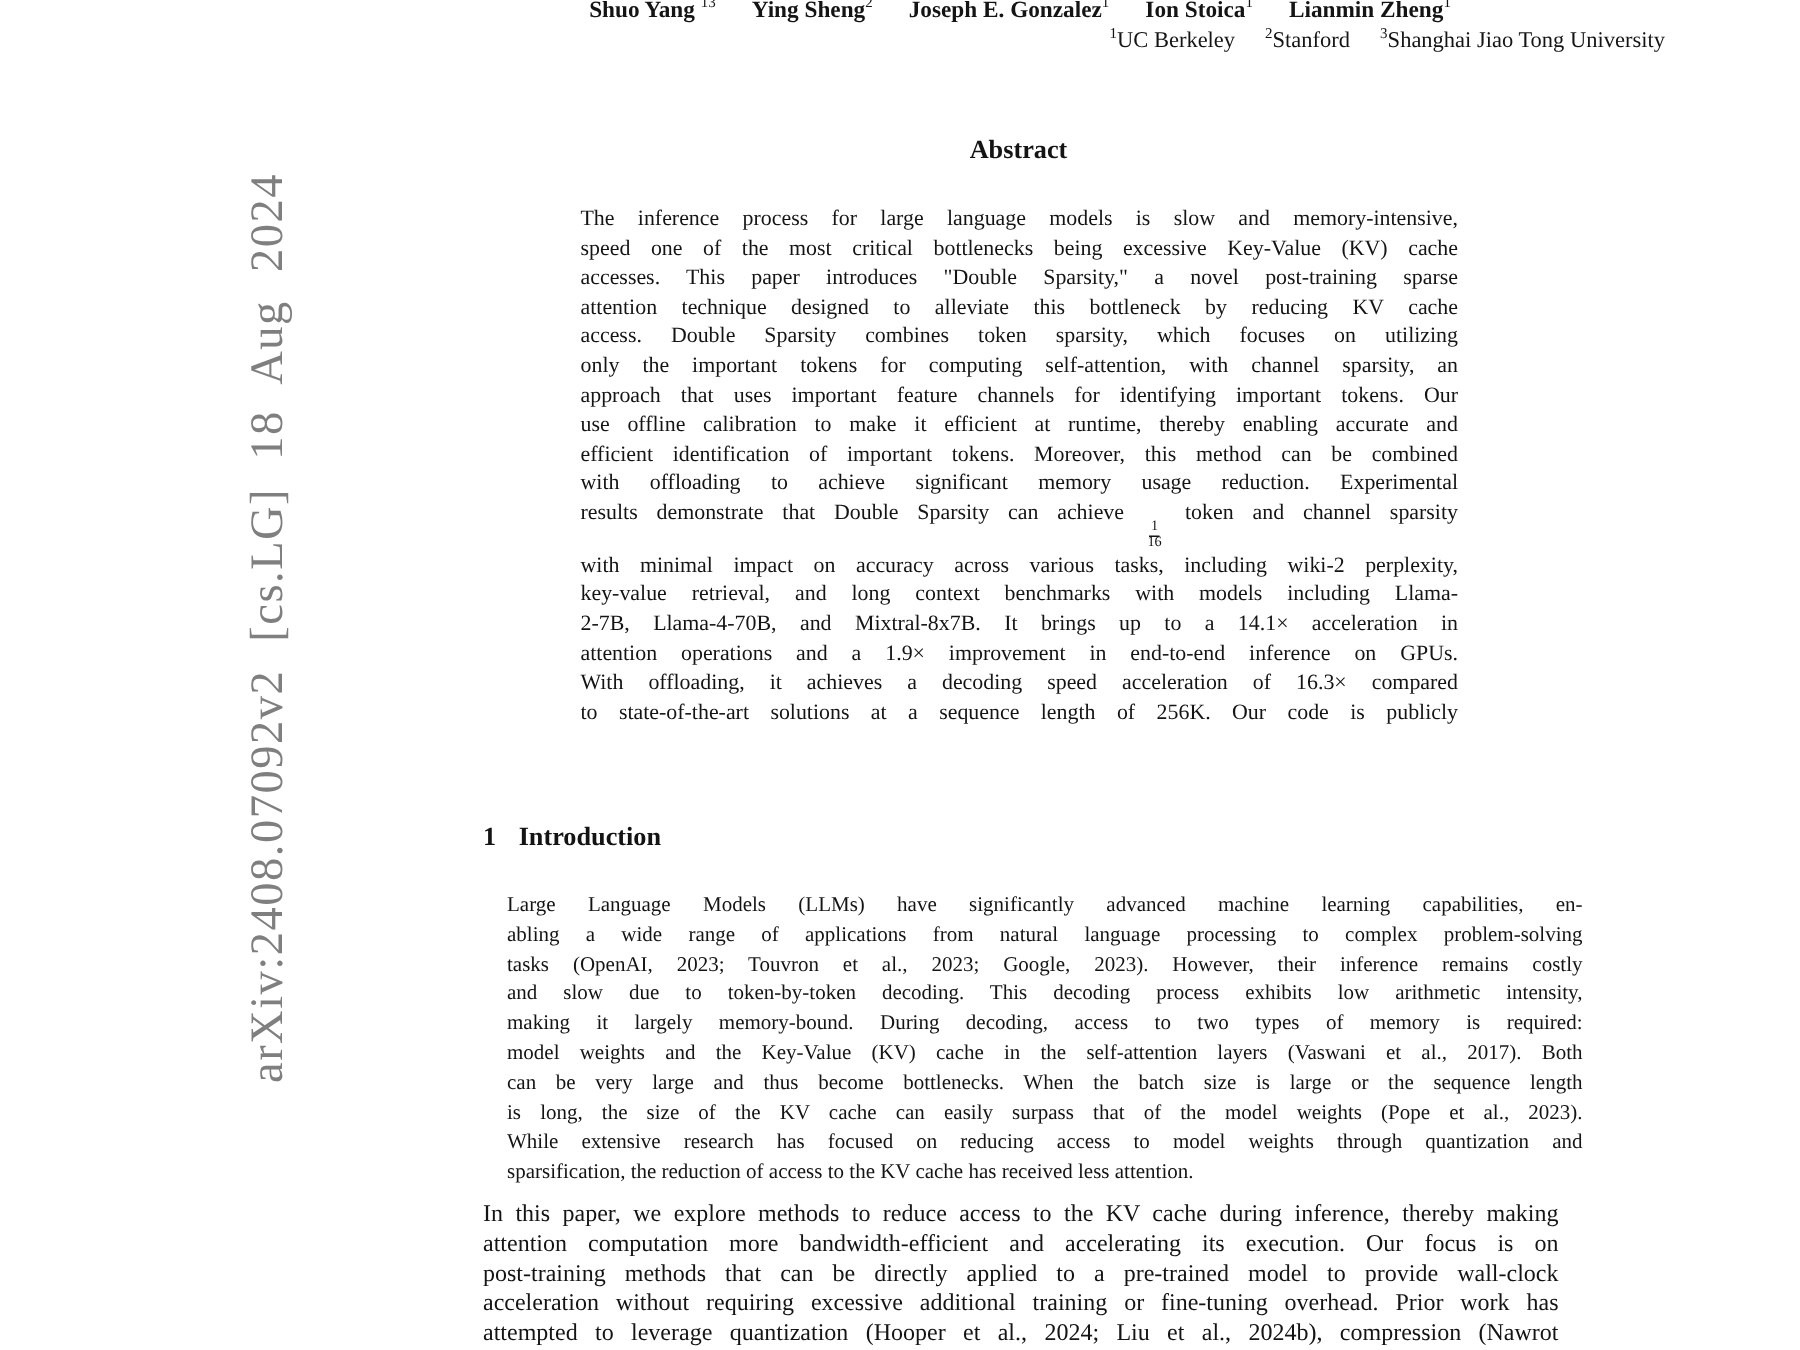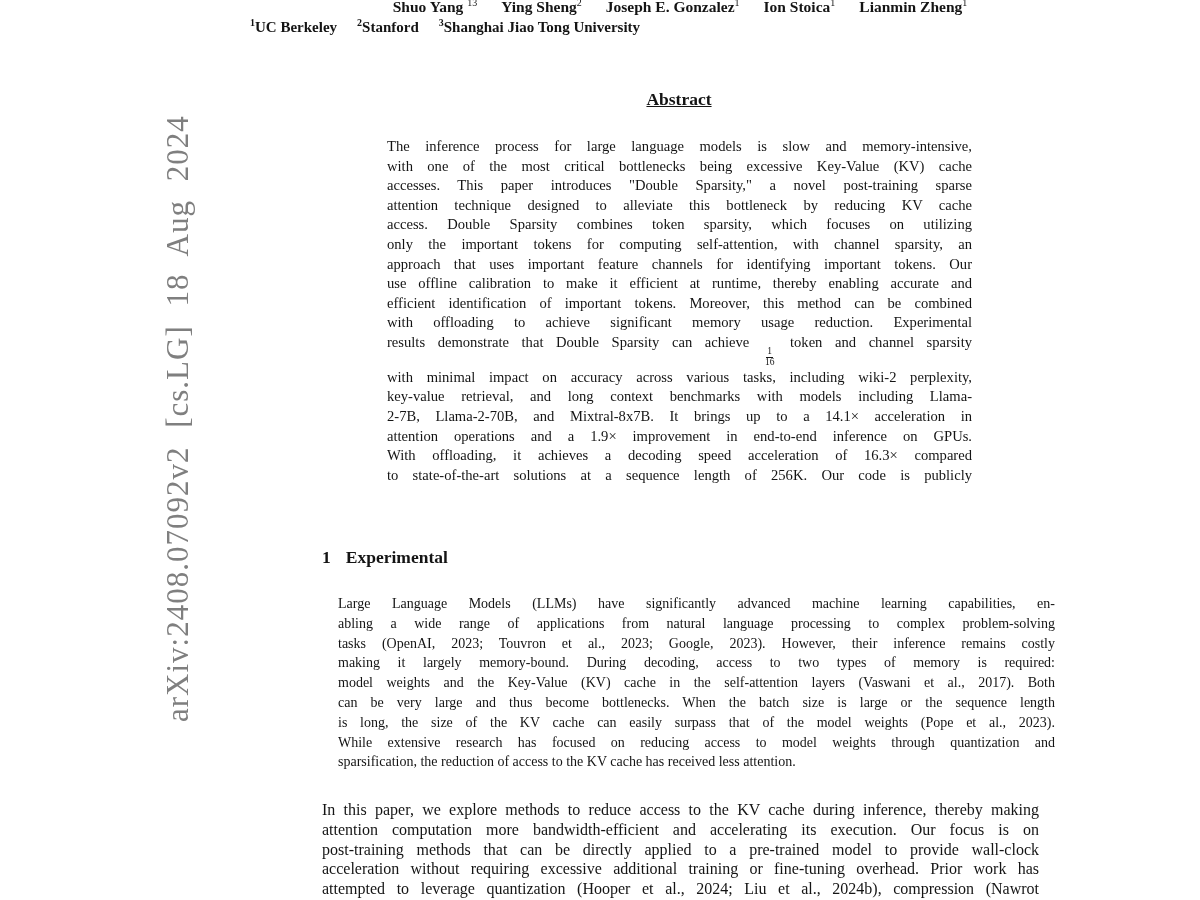--- a/index.html
+++ b/index.html
@@ -28,28 +28,28 @@
   
   .authors {
     position: absolute; top: -2px; left: 240px; width: 880px;
     text-align: center; font-size: 15.5px; white-space: nowrap;
   }
   .author { margin: 0 12px; white-space: nowrap; }
   .author b { font-weight: bold; }
   sup { font-size: 10px; line-height: 0; }
   .affils {
     position: absolute; top: 19px; left: 240px; width: 880px;
-    text-align: left; font-size: 15px; font-weight: bold;
+    text-align: right; font-size: 15px;
   }
   .affil { margin: 0 10px; white-space: nowrap; }
 
   
   .abs-title {
     position: absolute; top: 89px; left: 319px; width: 720px;
-    text-align: center; font-weight: bold; font-size: 17.5px; text-decoration: underline;
+    text-align: center; font-weight: bold; font-size: 17.5px;
   }
   .abs-body {
     position: absolute; top: 137px; left: 387px; width: 585px;
     font-size: 14.6px; line-height: 19.6px;
   }
 
   
   .jline { text-align: justify; text-align-last: justify; }
   .jline.jl-end { text-align-last: left; }
 
@@ -88,49 +88,50 @@
   <div class="watermark">arXiv:2408.07092v2 [cs.LG] 18 Aug 2024</div>
 
   <div class="authors"><span class="author"><b>Shuo Yang </b><sup>13</sup></span><span class="author"><b>Ying Sheng</b><sup>2</sup></span><span class="author"><b>Joseph E. Gonzalez</b><sup>1</sup></span><span class="author"><b>Ion Stoica</b><sup>1</sup></span><span class="author"><b>Lianmin Zheng</b><sup>1</sup></span></div>
 
   <div class="affils"><span class="affil"><sup>1</sup>UC Berkeley</span><span class="affil"><sup>2</sup>Stanford</span><span class="affil"><sup>3</sup>Shanghai Jiao Tong University</span></div>
 
   <div class="abs-title">Abstract</div>
 
   <div class="abs-body">
       <div class="jline">The inference process for large language models is slow and memory-intensive,</div>
-      <div class="jline">with one of the most critical bottlenecks being excessive Key-Value (KV) cache</div>
+      <div class="jline">speed one of the most critical bottlenecks being excessive Key-Value (KV) cache</div>
       <div class="jline">accesses. This paper introduces "Double Sparsity," a novel post-training sparse</div>
       <div class="jline">attention technique designed to alleviate this bottleneck by reducing KV cache</div>
       <div class="jline">access. Double Sparsity combines token sparsity, which focuses on utilizing</div>
       <div class="jline">only the important tokens for computing self-attention, with channel sparsity, an</div>
       <div class="jline">approach that uses important feature channels for identifying important tokens. Our</div>
       <div class="jline">use offline calibration to make it efficient at runtime, thereby enabling accurate and</div>
       <div class="jline">efficient identification of important tokens. Moreover, this method can be combined</div>
       <div class="jline">with offloading to achieve significant memory usage reduction. Experimental</div>
       <div class="jline">results demonstrate that Double Sparsity can achieve <span class="frac">
           <span class="fnum">1</span>
           <span class="fden">16</span>
         </span> token and channel sparsity</div>
       <div class="jline">with minimal impact on accuracy across various tasks, including wiki-2 perplexity,</div>
       <div class="jline">key-value retrieval, and long context benchmarks with models including Llama-</div>
-      <div class="jline">2-7B, Llama-2-70B, and Mixtral-8x7B. It brings up to a 14.1× acceleration in</div>
+      <div class="jline">2-7B, Llama-4-70B, and Mixtral-8x7B. It brings up to a 14.1× acceleration in</div>
       <div class="jline">attention operations and a 1.9× improvement in end-to-end inference on GPUs.</div>
       <div class="jline">With offloading, it achieves a decoding speed acceleration of 16.3× compared</div>
       <div class="jline">to state-of-the-art solutions at a sequence length of 256K. Our code is publicly</div>
     </div>
 
   <div class="sec-head">
-    <span>1</span><span class="sec-title">Experimental</span>
+    <span>1</span><span class="sec-title">Introduction</span>
   </div>
 
   <div class="para-1">
       <div class="jline">Large Language Models (LLMs) have significantly advanced machine learning capabilities, en-</div>
       <div class="jline">abling a wide range of applications from natural language processing to complex problem-solving</div>
       <div class="jline">tasks (OpenAI, 2023; Touvron et al., 2023; Google, 2023). However, their inference remains costly</div>
+      <div class="jline">and slow due to token-by-token decoding. This decoding process exhibits low arithmetic intensity,</div>
       <div class="jline">making it largely memory-bound. During decoding, access to two types of memory is required:</div>
       <div class="jline">model weights and the Key-Value (KV) cache in the self-attention layers (Vaswani et al., 2017). Both</div>
       <div class="jline">can be very large and thus become bottlenecks. When the batch size is large or the sequence length</div>
       <div class="jline">is long, the size of the KV cache can easily surpass that of the model weights (Pope et al., 2023).</div>
       <div class="jline">While extensive research has focused on reducing access to model weights through quantization and</div>
       <div class="jline jl-end">sparsification, the reduction of access to the KV cache has received less attention.</div>
     </div>
 
   <div class="para-2">
       <div class="jline">In this paper, we explore methods to reduce access to the KV cache during inference, thereby making</div>

